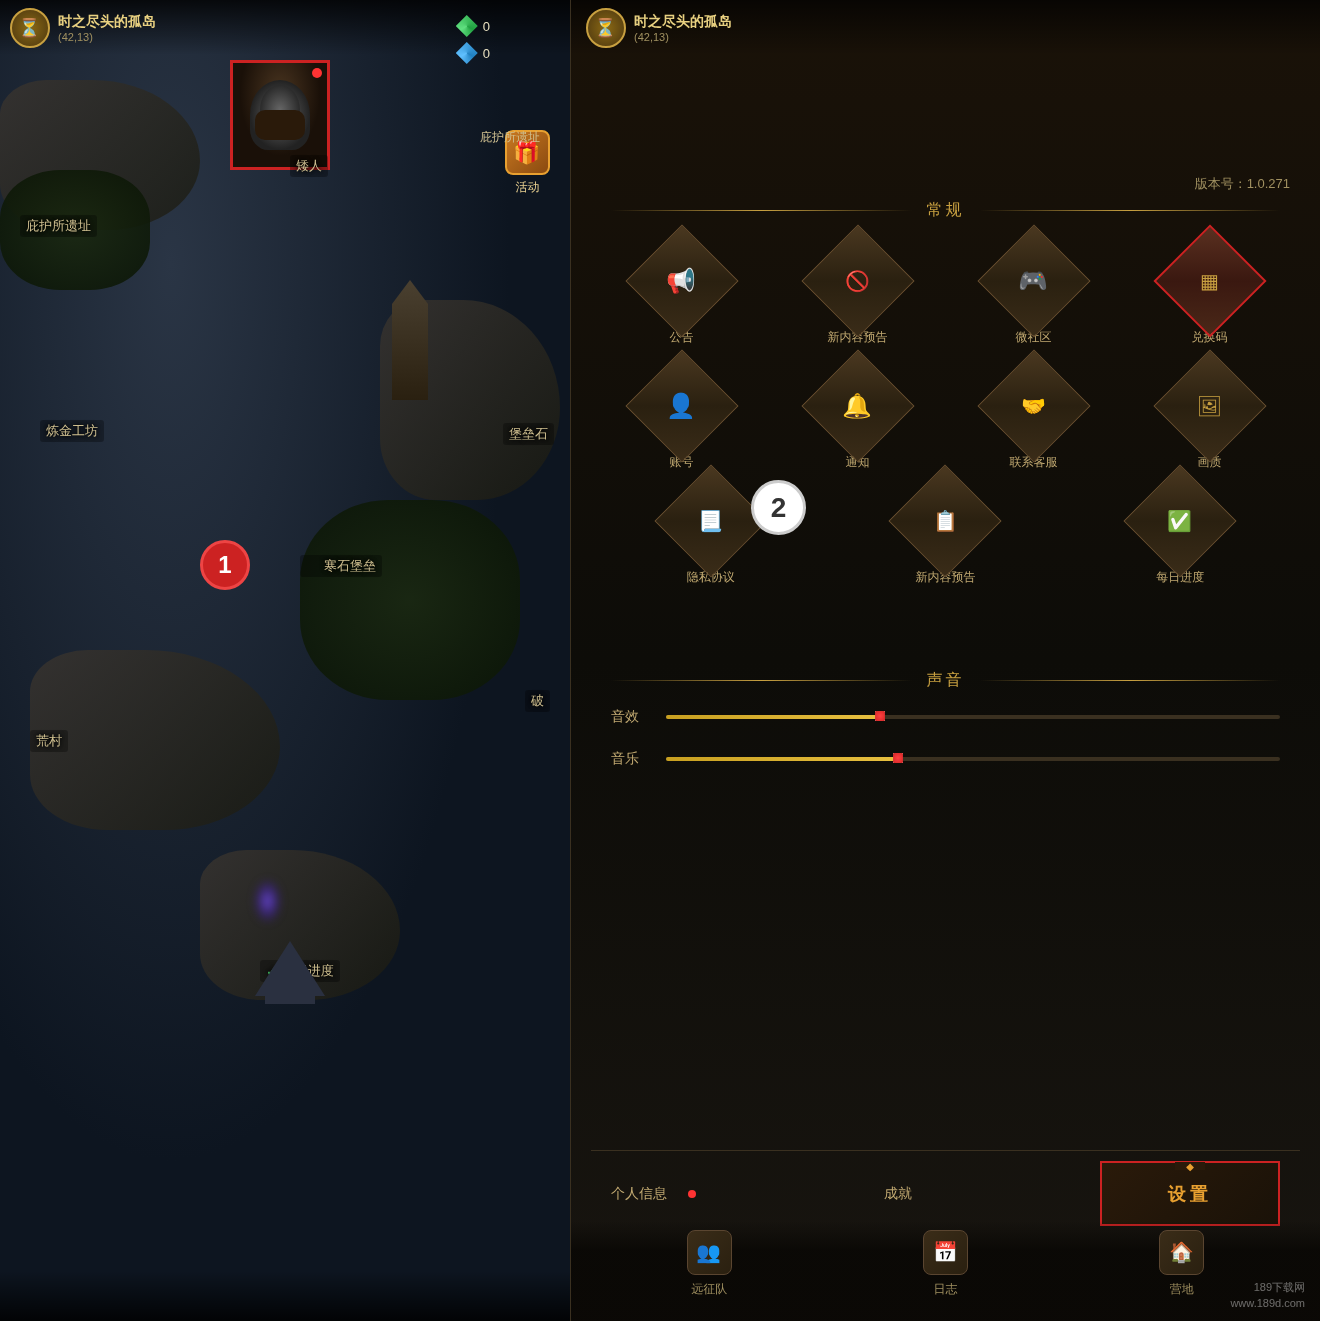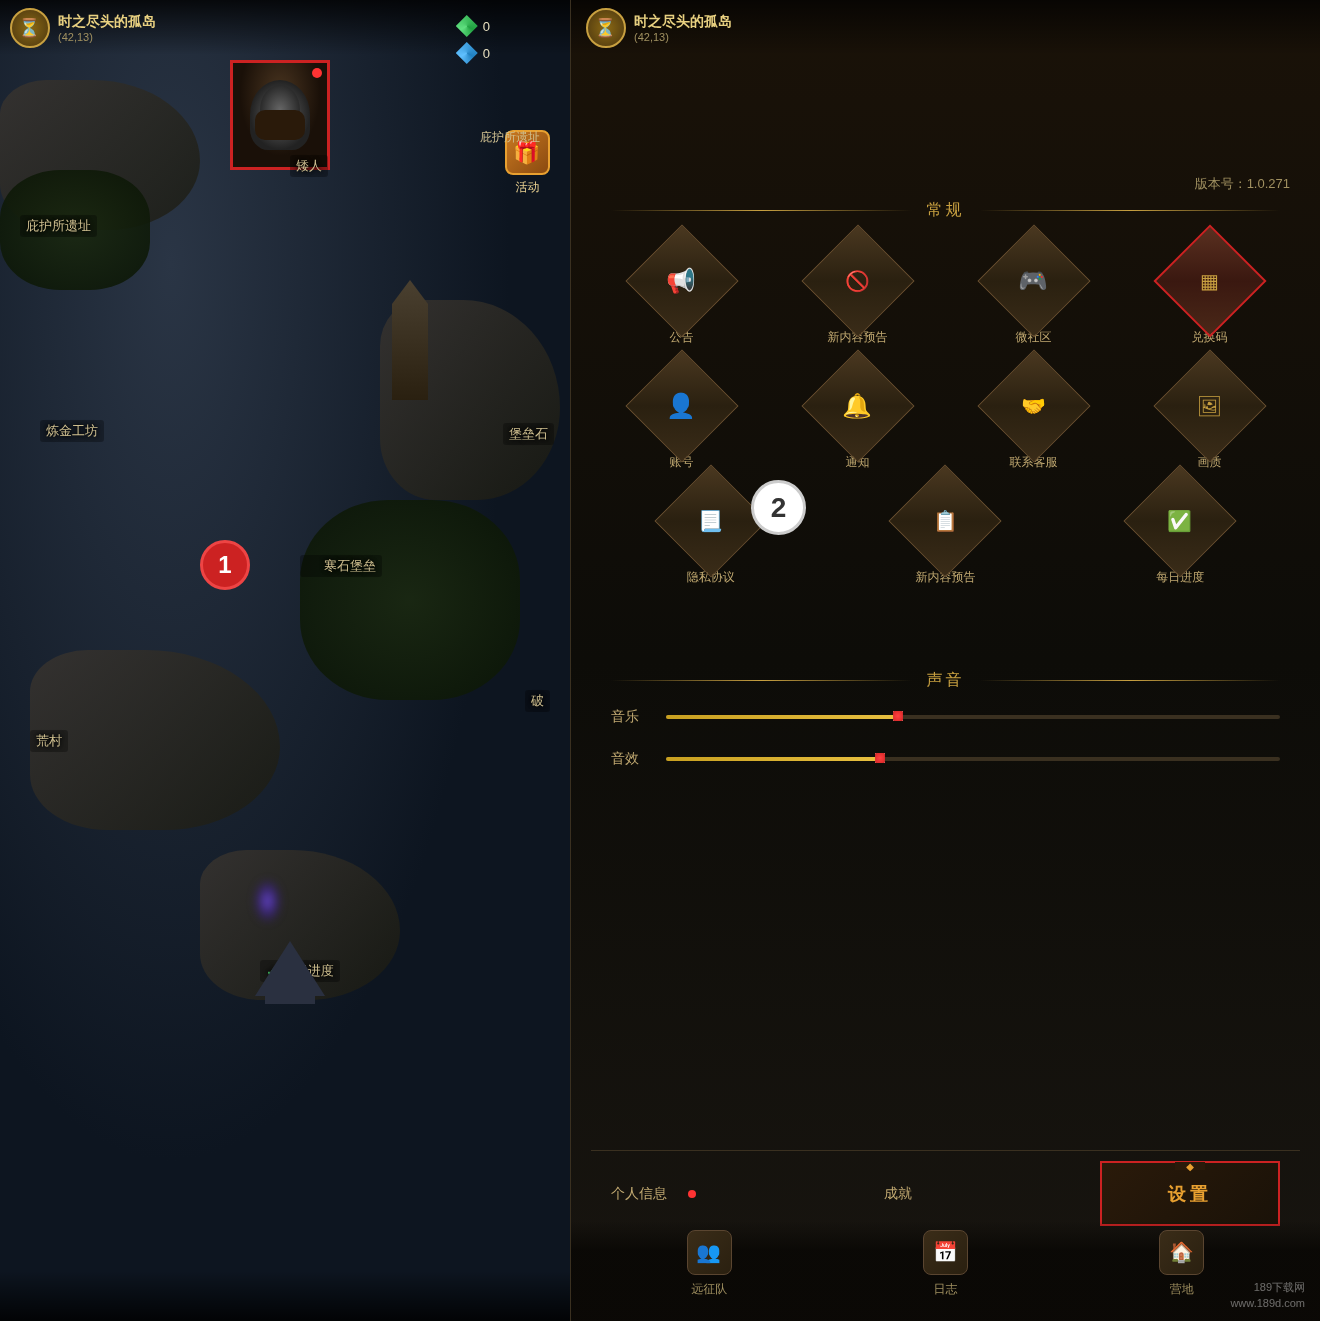--- a/index.html
+++ b/index.html
@@ -827,36 +827,36 @@
   </div>
 
   <div class="sound-section">
     <div class="section-header sound-header">
       <div class="section-line"></div>
       <span class="section-title">声音</span>
       <div class="section-line"></div>
     </div>
 
     <div class="slider-row">
+      <span class="slider-label">音效</span>
+      <div class="slider-track">
+        <div class="slider-fill" style="width:35%;">
+          <div class="slider-thumb"></div>
+        </div>
+      </div>
+    </div>
+
+    <div class="slider-row">
       <span class="slider-label">音乐</span>
       <div class="slider-track">
         <div class="slider-fill" style="width:38%;">
           <div class="slider-thumb"></div>
         </div>
       </div>
     </div>
-
-    <div class="slider-row">
-      <span class="slider-label">音效</span>
-      <div class="slider-track">
-        <div class="slider-fill" style="width:35%;">
-          <div class="slider-thumb"></div>
-        </div>
-      </div>
-    </div>
   </div>
 
   <div class="bottom-tabs">
     <div class="bottom-tab">
       <span>个人信息</span>
       <div class="bottom-tab-dot"></div>
     </div>
     <div class="bottom-tab-spacer"></div>
     <div class="bottom-tab">
       <span>成就</span>

